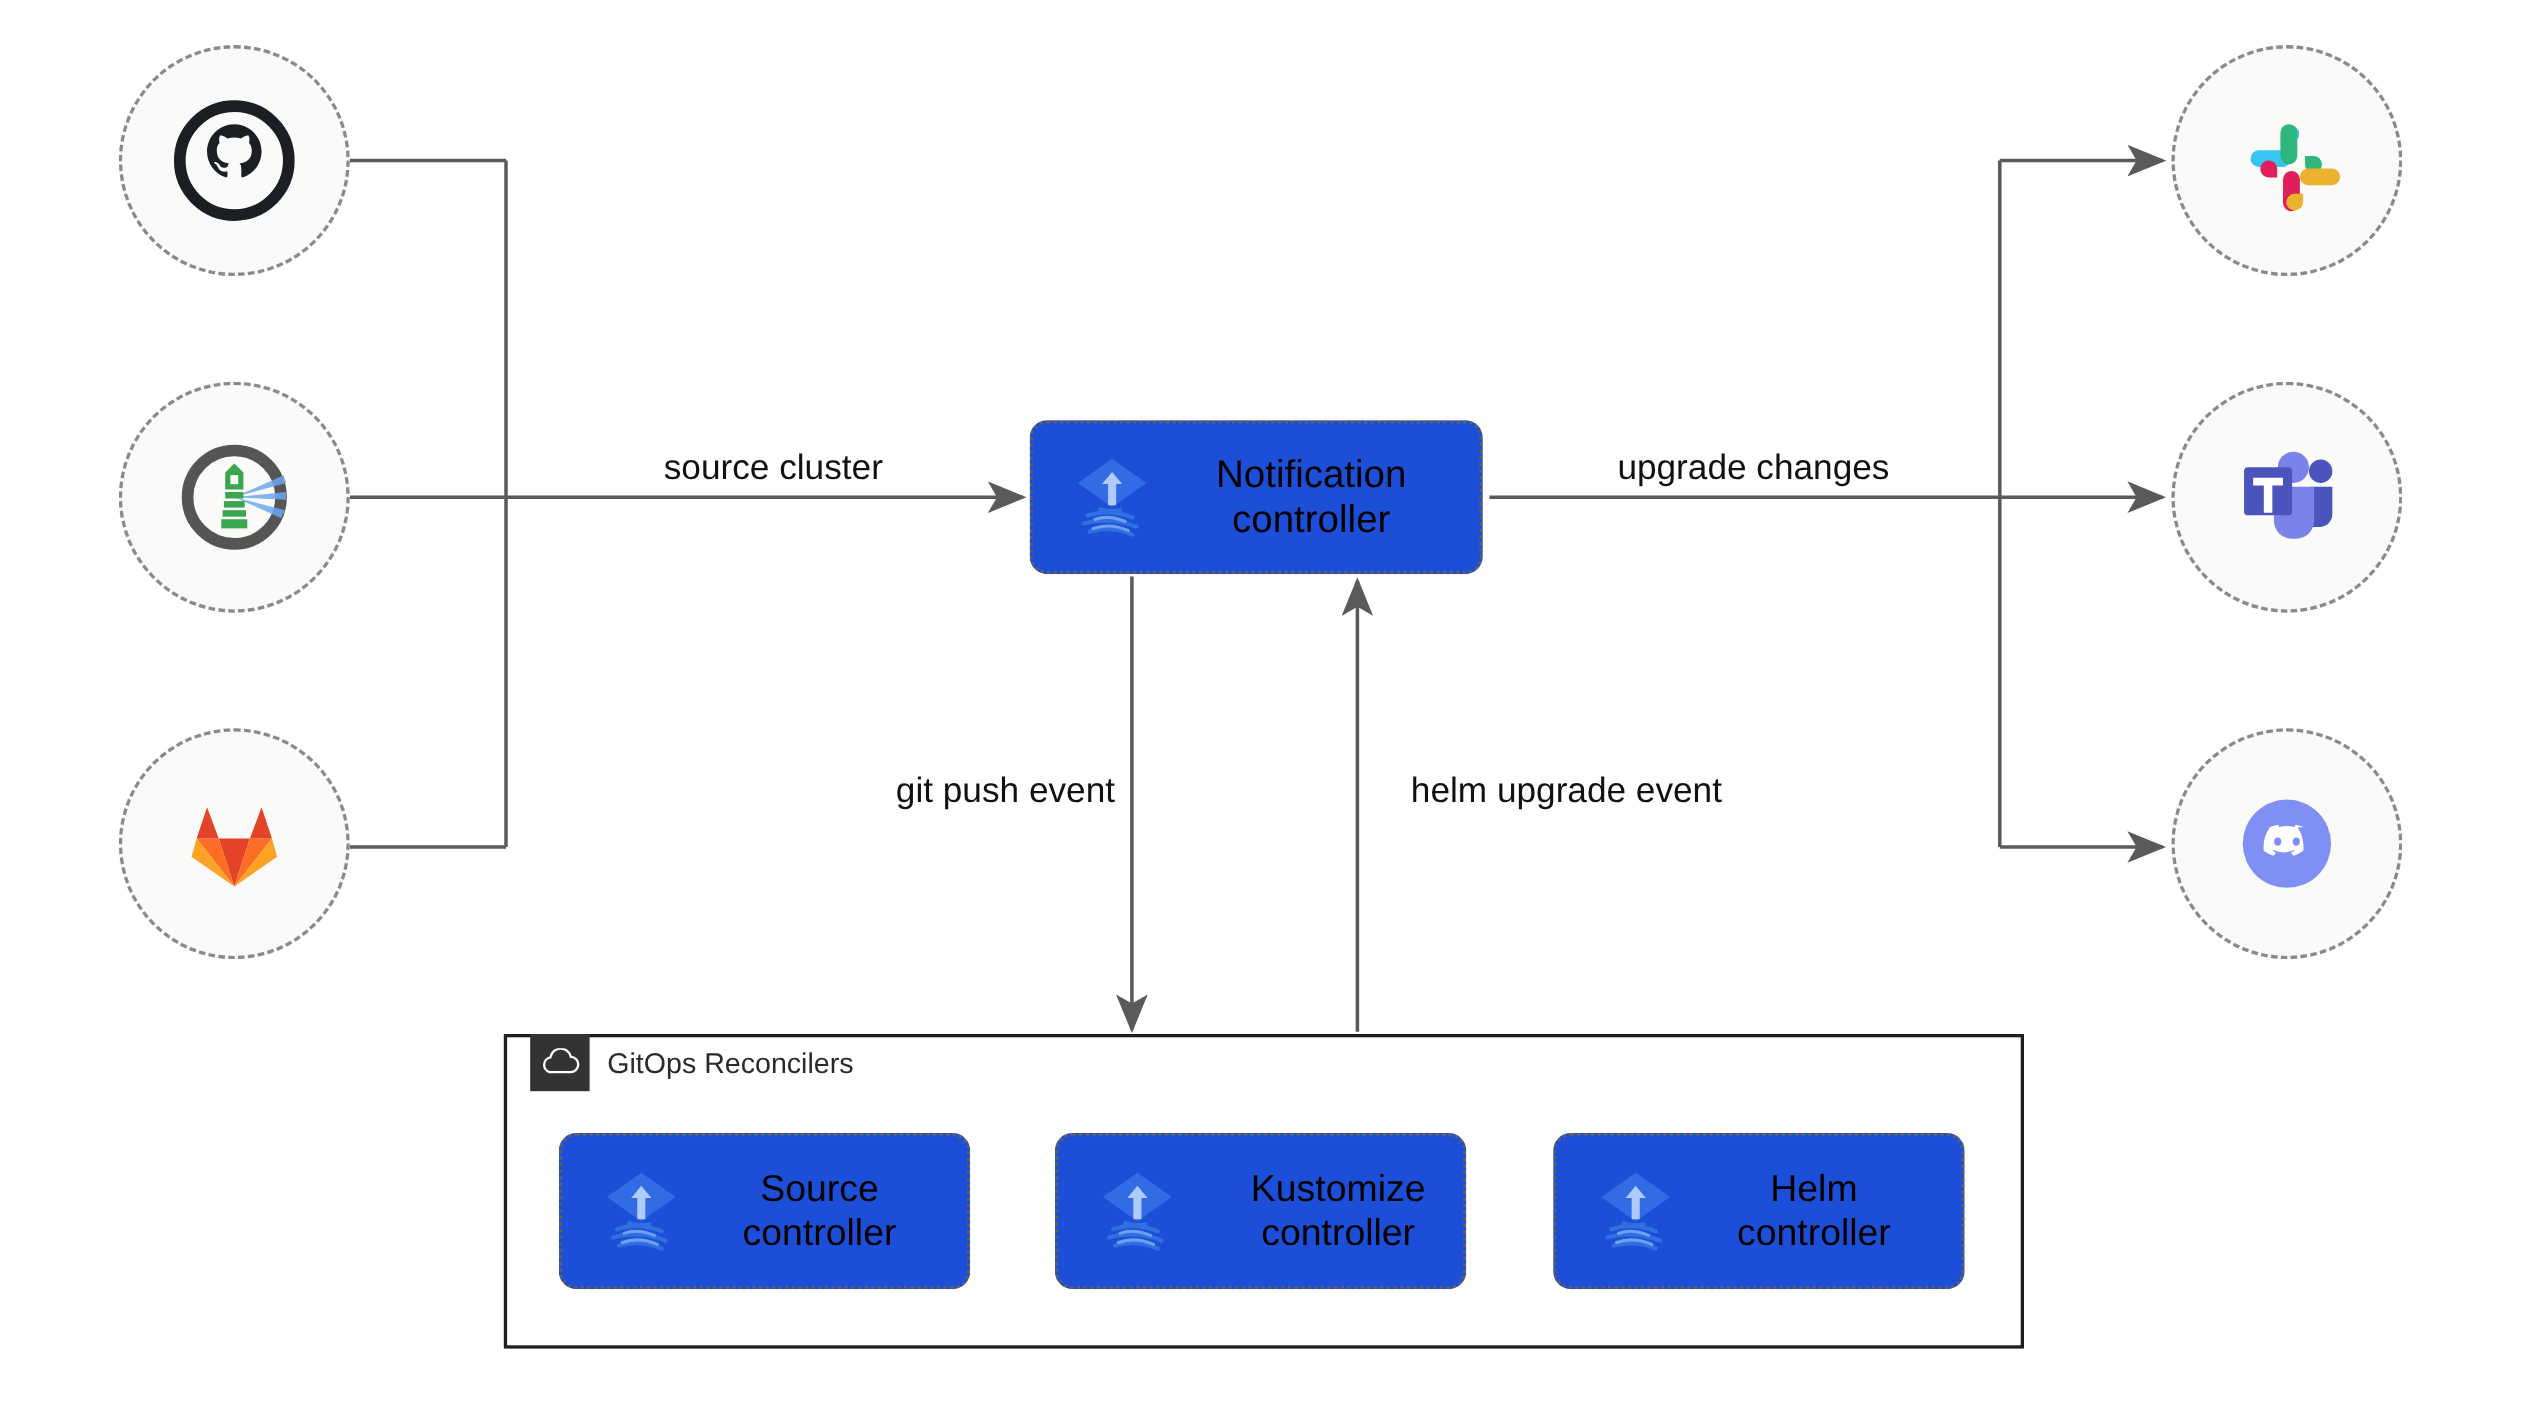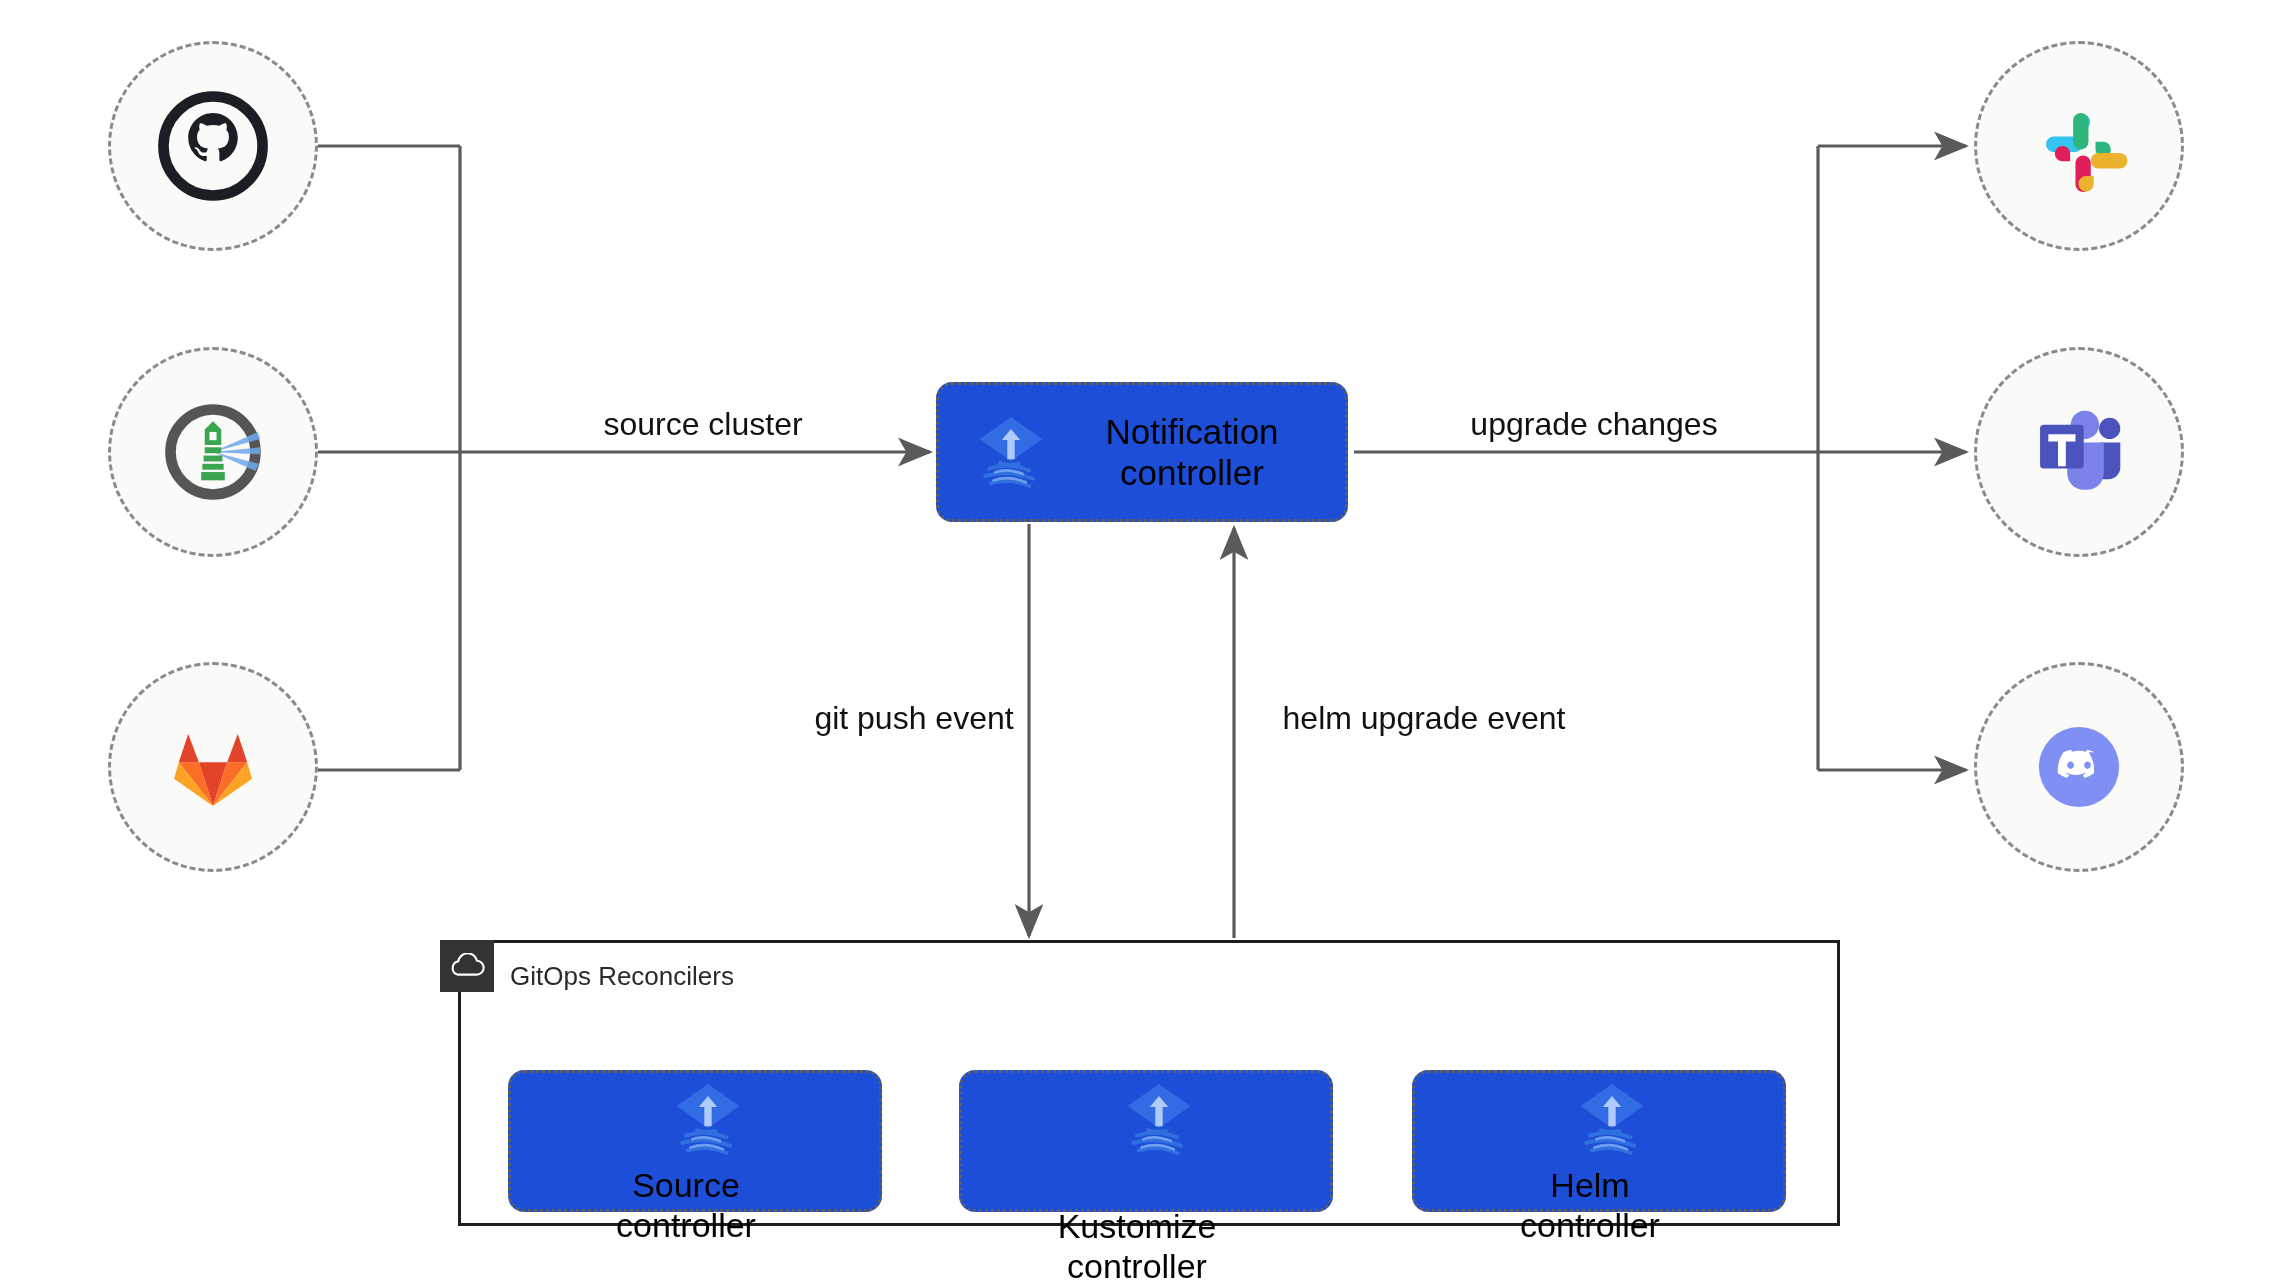--- a/index.html
+++ b/index.html
@@ -26,34 +26,34 @@
     border-radius:16px;box-sizing:border-box;
     display:flex;align-items:center;
   }
   .node .nodeicon{width:92px;height:92px;flex:0 0 92px;margin-left:26px;}
   .node .nodelabel{
     flex:1 1 auto;text-align:center;color:#000;line-height:1.18;
     padding-right:18px;white-space:pre-line;
   }
   #node-notification{left:936px;top:382px;width:412px;height:140px;}
   #node-notification .nodelabel{font-size:35px;}
-  .subnode{height:142px;width:374px;top:1070px;flex-direction:column;}
+  .subnode{height:142px;width:374px;top:1030px;}
   .subnode .nodelabel{font-size:34px;}
   #node-source{left:508px;}
   #node-kustomize{left:959px;gap:41px;}
   #node-helm{left:1412px;}
 
   
   #container-gitops{
     position:absolute;left:458px;top:940px;width:1382px;height:286px;
     border:3px solid #1f1f1f;background:#ffffff;box-sizing:border-box;
   }
   #container-header{
-    position:absolute;left:440px;top:940px;height:52px;
-    display:flex;align-items:flex-end;
+    position:absolute;left:458px;top:940px;height:52px;
+    display:flex;align-items:center;padding-left:24px;
   }
   #container-icon-box{
     width:54px;height:52px;background:#333333;
     display:flex;align-items:center;justify-content:center;
   }
   #container-title{
     font-size:26px;color:#2a2a2a;margin-left:16px;white-space:nowrap;
   }
 
   

